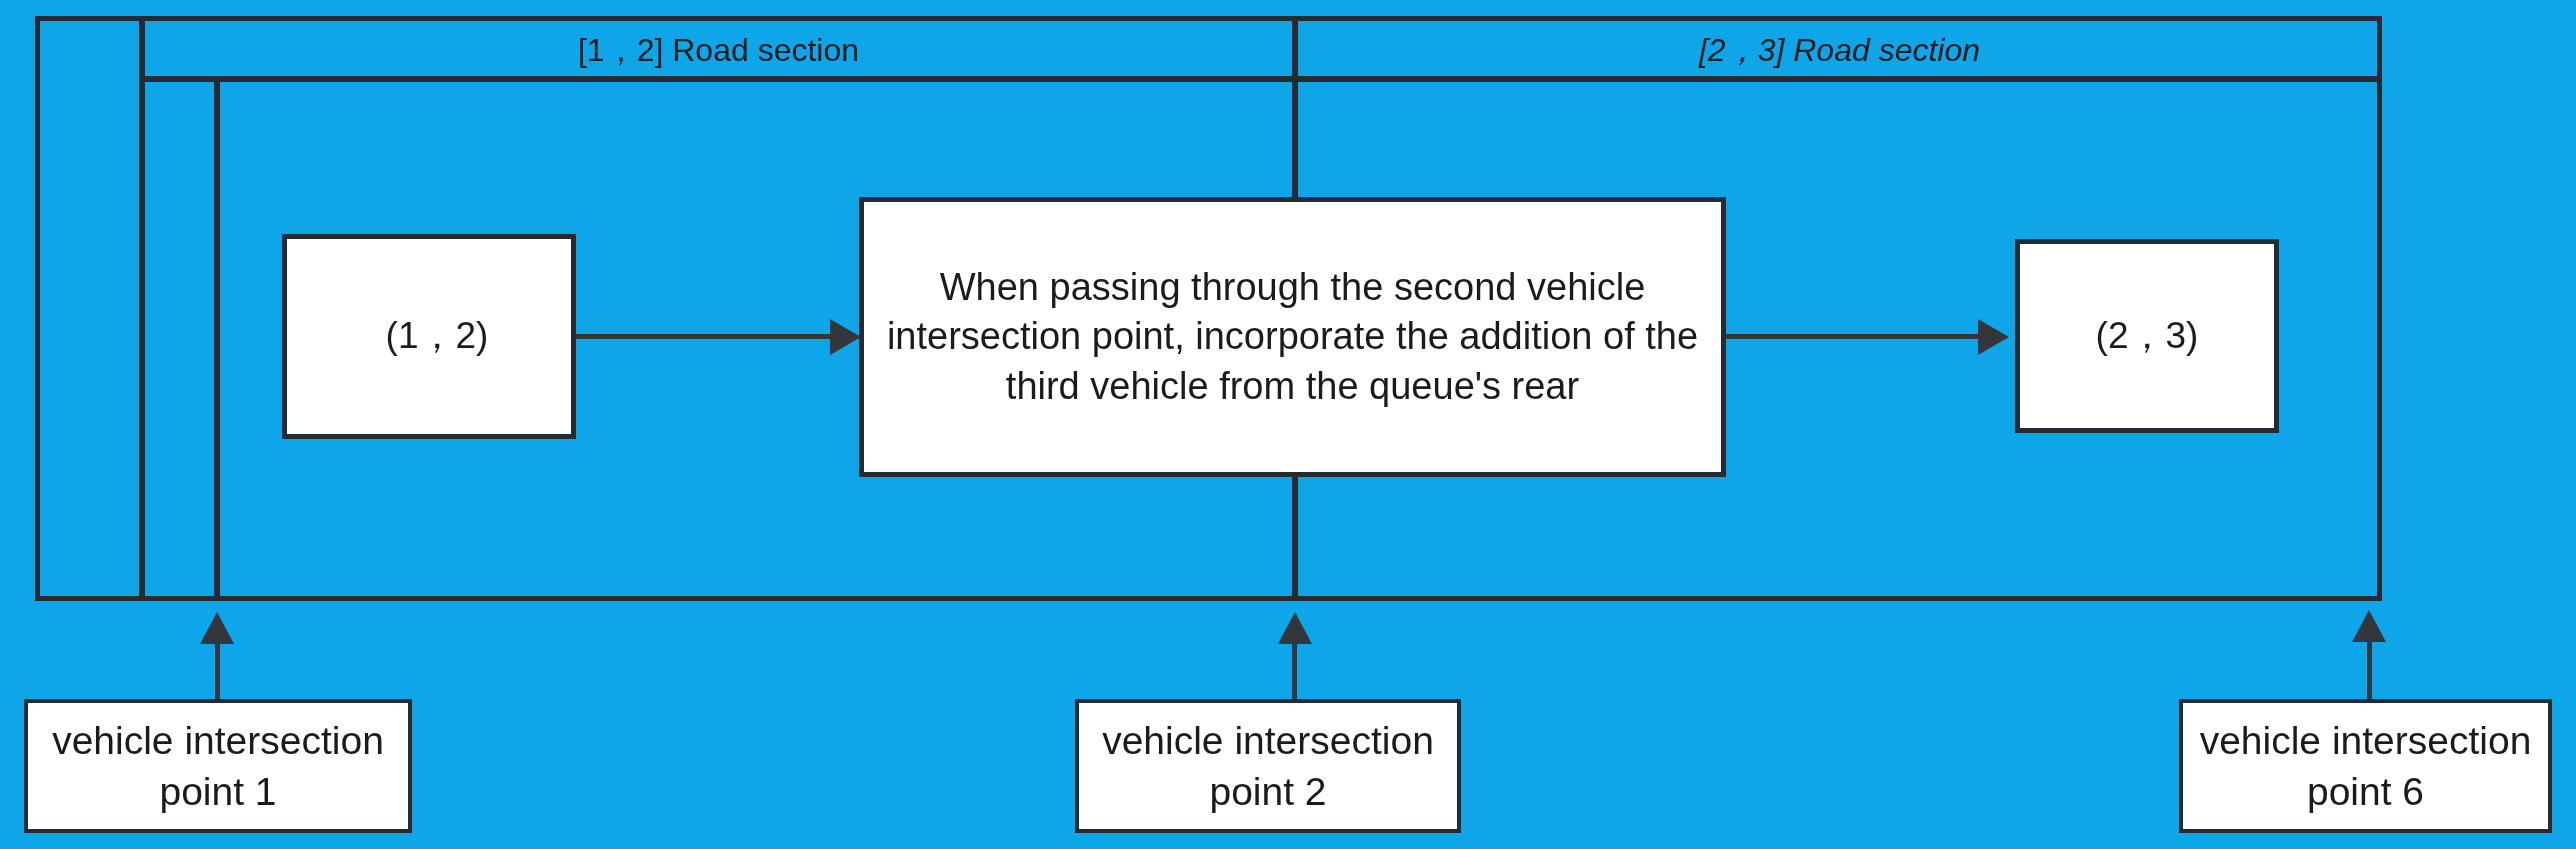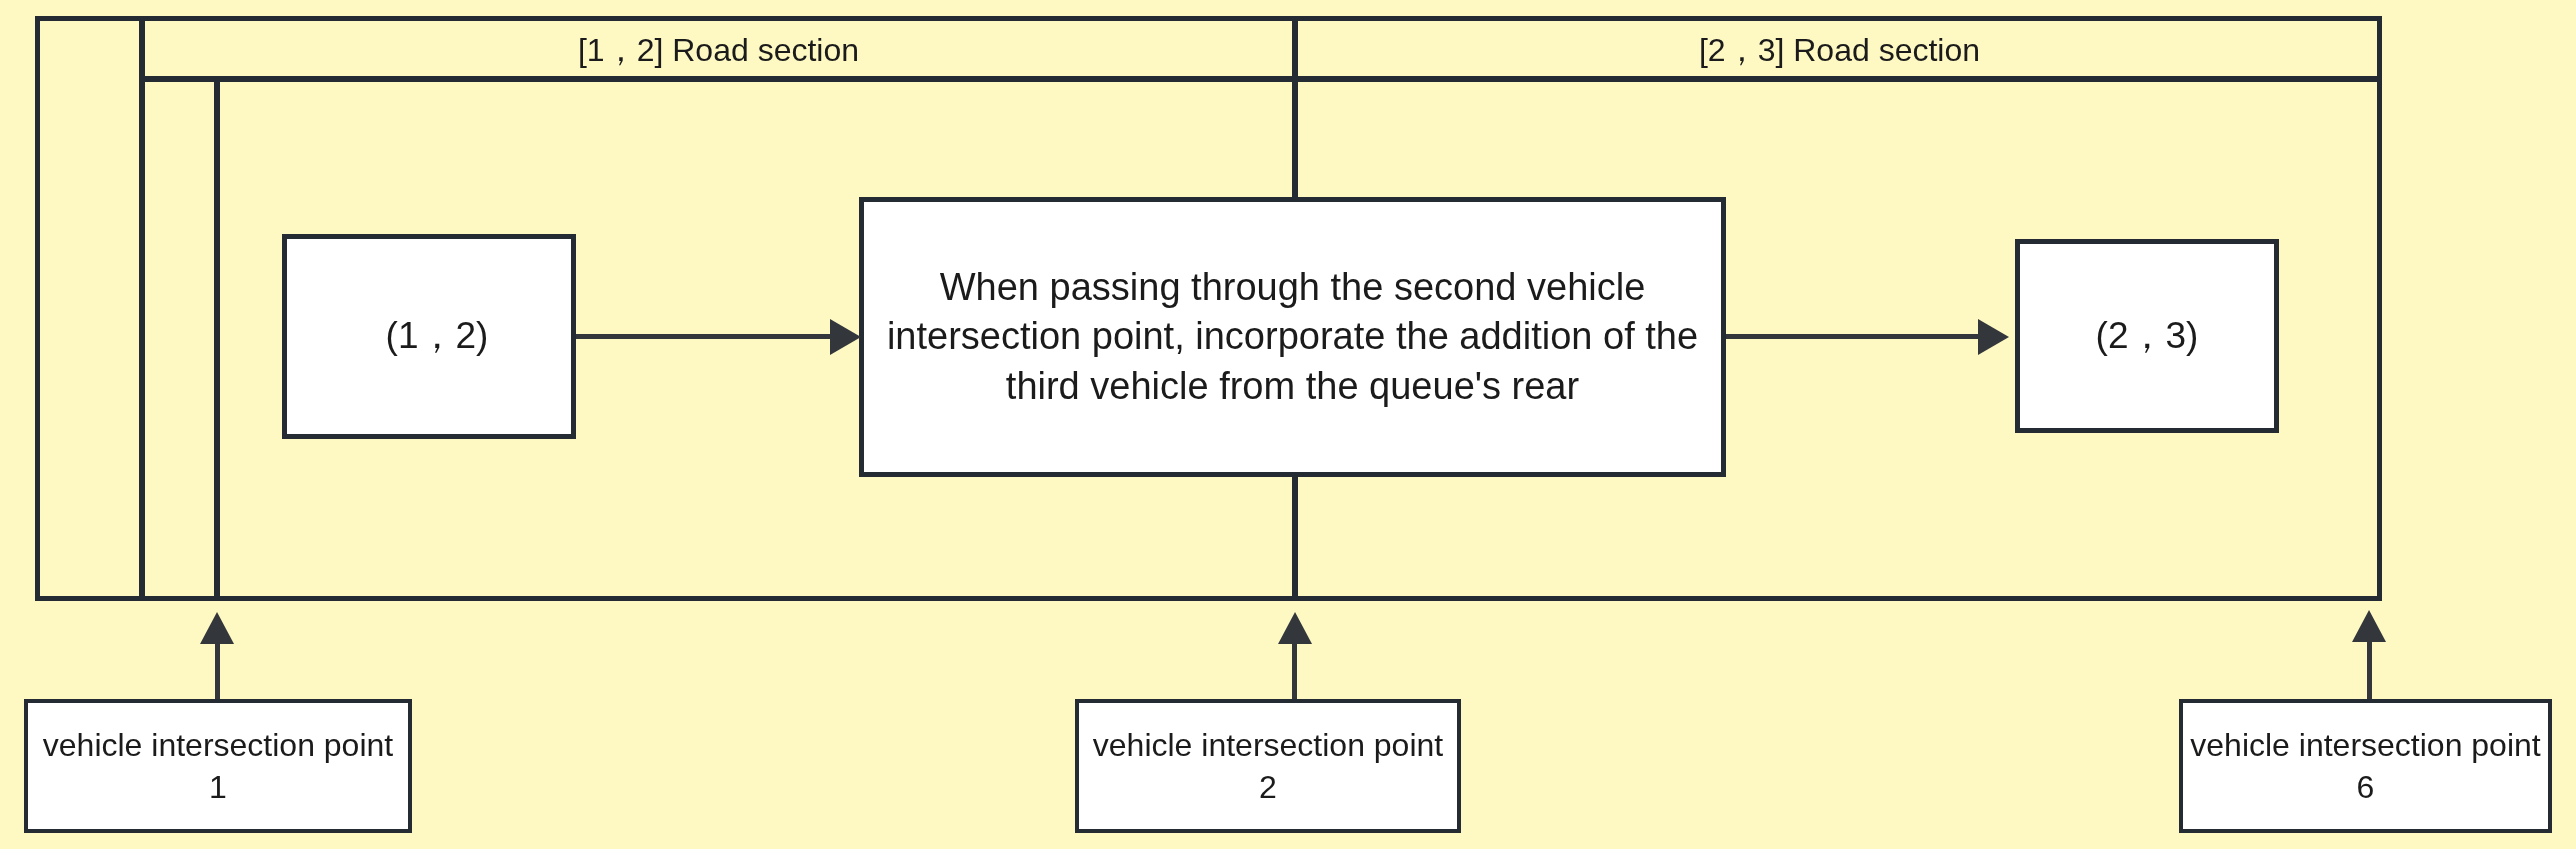--- a/index.html
+++ b/index.html
@@ -8,21 +8,21 @@
     padding: 0;
     background: #ffffff;
   }
   body {
     font-family: "Liberation Sans", sans-serif;
   }
   #stage {
     position: relative;
     width: 2576px;
     height: 850px;
-    background: #fef9c3;
+    background: #0ea5e9;
     overflow: hidden;
   }
 
   
   .line-h, .line-v {
     position: absolute;
     background: #242b33;
   }
   .box {
     position: absolute;
@@ -76,21 +76,21 @@
   
   .section-label {
     position: absolute;
     top: 29px;
     font-size: 32px;
     color: #1b1b1b;
     text-align: center;
     white-space: nowrap;
   }
   #section-label-12 { left: 145px; width: 1147px; }
-  #section-label-23 { left: 1298px; width: 1083px; }
+  #section-label-23 { left: 1298px; width: 1083px; font-style: italic; }
 
   
   #state-box-12 {
     left: 282px;  top: 234px;  width: 294px; height: 205px;
     font-size: 37px;
     padding-left: 16px;
   }
   #state-box-center {
     left: 859px; top: 197px;  width: 867px; height: 280px;
     font-size: 38px;
@@ -121,21 +121,21 @@
 
   
   .callout-box {
     position: absolute;
     background: #ffffff;
     border: 4.9px solid #242b33;
     display: flex;
     align-items: center;
     justify-content: center;
     text-align: center;
-    font-size: 32px;
+    font-size: 39px;
     color: #1b1b1b;
     line-height: 1.32;
     padding: 0 6px;
   }
   #callout-box-1 { left: 24px;   top: 699px; width: 388px; height: 134px; }
   #callout-box-2 { left: 1075px; top: 699px; width: 386px; height: 134px; text-align: center; }
   #callout-box-3 { left: 2179px; top: 699px; width: 373px; height: 134px; }
 
   
   .arrow-v-shaft {

